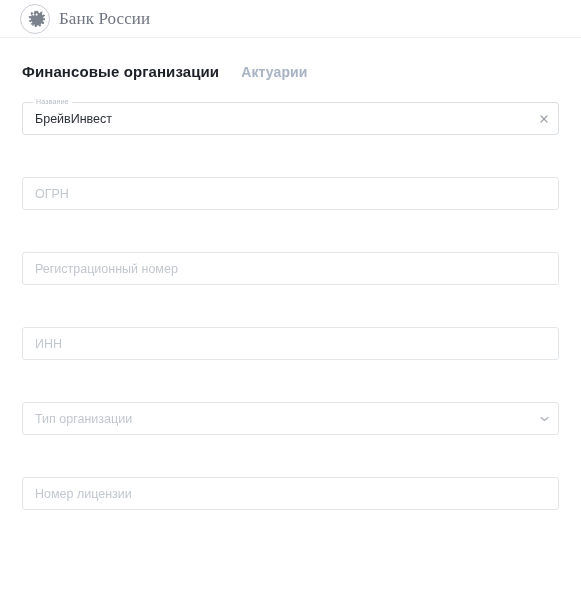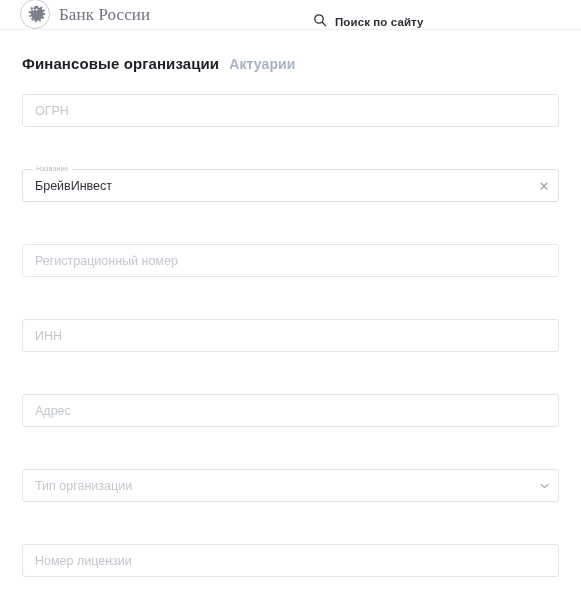--- a/index.html
+++ b/index.html
@@ -14,23 +14,23 @@
     height: 600px;
     overflow: hidden;
     font-family: "Liberation Sans", "DejaVu Sans", sans-serif;
     color: #23262c;
     -webkit-font-smoothing: antialiased;
   }
 
   
   .header {
     position: relative;
-    height: 30px;
-    display: flex;
-    align-items: flex-end;
+    height: 38px;
+    display: flex;
+    align-items: center;
     border-bottom: 1px solid #eceef0;
   }
   .brand {
     display: flex;
     align-items: center;
     margin-left: 20px;
     gap: 9px;
     text-decoration: none;
   }
   .logo-mark {
@@ -68,21 +68,21 @@
     font-weight: bold;
     color: #2b2f36;
     white-space: nowrap;
     letter-spacing: .1px;
   }
 
   
   .title-row {
     display: flex;
     align-items: baseline;
-    gap: 10px;
+    gap: 22px;
     margin: 25px 0 0 22px;
   }
   .page-title {
     font-size: 15px;
     font-weight: bold;
     color: #1d2026;
     letter-spacing: .1px;
     white-space: nowrap;
   }
   .tab-secondary {
@@ -183,69 +183,56 @@
           <path d="M10 2.1c-.5 0-.9.35-.9.8 0 .25.12.47.3.62-.45.1-.85.33-1.1.62-.3-.5-.9-.8-1.6-.8-.45 0-.85.12-1.15.32.18.3.28.65.28 1.02 0 .3-.06.58-.17.83.5.1.93.37 1.2.74-.4.28-.68.7-.75 1.18-.35-.2-.78-.32-1.23-.32-.6 0-1.14.2-1.5.53.3.22.55.52.7.87.12.28.18.58.18.88.52-.22 1.12-.22 1.64 0-.1.42-.05.87.14 1.27-.42.03-.84.17-1.2.4-.5.33-.82.82-.9 1.32.36.03.72.15 1.04.35.25.16.46.36.62.59.3-.44.75-.78 1.28-.95.05.42.25.82.57 1.12-.35.22-.66.53-.86.92-.28.53-.32 1.11-.16 1.58.34-.14.73-.19 1.12-.13.3.05.58.15.82.3.08-.52.33-1.02.74-1.4.22.37.55.66.94.83-.18.37-.28.8-.28 1.24 0 .6.17 1.15.45 1.52.26-.25.58-.45.95-.57.28-.1.57-.14.85-.14-.14-.5-.12-1.06.08-1.57.42.06.86 0 1.25-.18.1.4.29.8.57 1.14.39.47.9.76 1.37.83.07-.35.22-.7.45-1 .18-.23.39-.42.61-.56-.4-.33-.72-.79-.89-1.32.4-.13.77-.38 1.04-.72.3.28.67.5 1.1.63.57.17 1.15.14 1.58-.05-.16-.32-.25-.69-.25-1.08 0-.3.05-.59.14-.85-.51-.03-1.03-.2-1.48-.52.26-.33.43-.74.47-1.17.4.1.84.12 1.28.04.58-.1 1.08-.36 1.4-.7-.28-.21-.53-.5-.7-.85-.13-.27-.21-.55-.24-.83-.47.24-1.02.36-1.58.33.07-.42.03-.86-.13-1.27.42-.08.83-.26 1.19-.54.47-.37.77-.85.87-1.32-.35-.05-.7-.18-1.01-.4-.23-.16-.42-.35-.57-.55-.24.47-.62.88-1.1 1.15-.13-.4-.37-.77-.71-1.04.27-.34.47-.75.57-1.2.14-.58.1-1.16-.1-1.58-.31.18-.67.29-1.06.31-.3.02-.58 0-.85-.07.07.52-.02 1.06-.28 1.55-.37-.2-.81-.3-1.25-.27-.03-.44-.17-.88-.44-1.26-.33-.48-.8-.8-1.27-.92z"></path>
           <path d="M6.2 14.1h7.6v.9H6.2zM7 15.6h6v.8H7z"></path>
         </g>
         <circle cx="8.4" cy="5.6" r="1.05" fill="#ffffff"></circle>
         <circle cx="11.6" cy="5.6" r="1.05" fill="#ffffff"></circle>
       </svg>
     </span>
     <span class="brand-name">Банк России</span>
   </div>
 
-  <div class="site-search">
-    <span class="mag">
-      <svg width="14" height="14" viewBox="0 0 14 14" aria-hidden="true">
-        <circle cx="6" cy="6" r="4.2" fill="none" stroke="#2b2f36" stroke-width="1.3"></circle>
-        <line x1="9.2" y1="9.2" x2="12.6" y2="12.6" stroke="#2b2f36" stroke-width="1.3" stroke-linecap="round"></line>
-      </svg>
-    </span>
-    <span class="site-search-label">Поиск по сайту</span>
-  </div>
 </div>
 
 <div class="title-row">
   <span class="page-title">Финансовые организации</span>
   <span class="tab-secondary">Актуарии</span>
 </div>
 
 <div class="form">
-
-  <div class="field">
-    <div class="box"></div>
-    <span class="placeholder">ОГРН</span>
-  </div>
 
   <div class="field filled">
     <div class="box"></div>
     <span class="float-label">Название</span>
     <span class="value">БрейвИнвест</span>
     <span class="clear-btn">
       <svg width="8" height="8" viewBox="0 0 8 8" aria-hidden="true">
         <line x1="1" y1="1" x2="7" y2="7" stroke="#9aa0a8" stroke-width="1.2" stroke-linecap="round"></line>
         <line x1="7" y1="1" x2="1" y2="7" stroke="#9aa0a8" stroke-width="1.2" stroke-linecap="round"></line>
       </svg>
     </span>
   </div>
 
   <div class="field">
     <div class="box"></div>
+    <span class="placeholder">ОГРН</span>
+  </div>
+
+  <div class="field">
+    <div class="box"></div>
     <span class="placeholder">Регистрационный номер</span>
   </div>
 
   <div class="field">
     <div class="box"></div>
     <span class="placeholder">ИНН</span>
   </div>
 
-  <div class="field">
-    <div class="box"></div>
-    <span class="placeholder">Адрес</span>
-  </div>
 
   <div class="field">
     <div class="box"></div>
     <span class="placeholder">Тип организации</span>
     <span class="chevron-btn">
       <svg width="9" height="6" viewBox="0 0 9 6" aria-hidden="true">
         <polyline points="1,1.5 4.5,4.5 8,1.5" fill="none" stroke="#a8aeb6" stroke-width="1.1" stroke-linecap="round" stroke-linejoin="round"></polyline>
       </svg>
     </span>
   </div>

